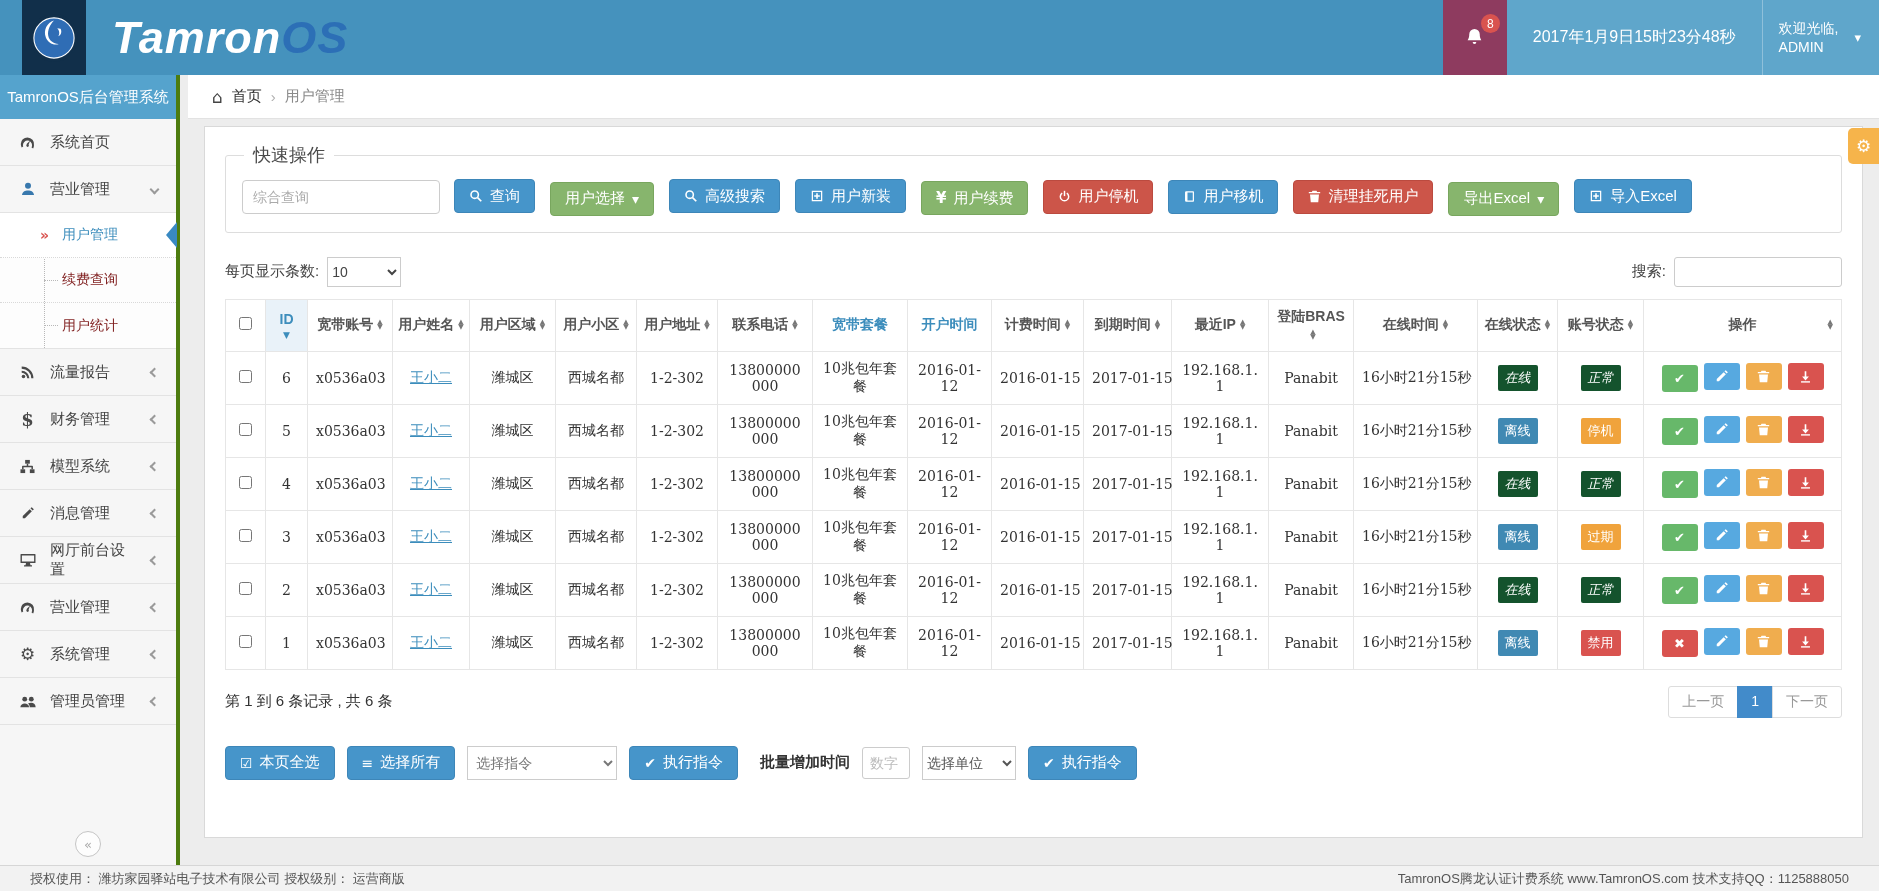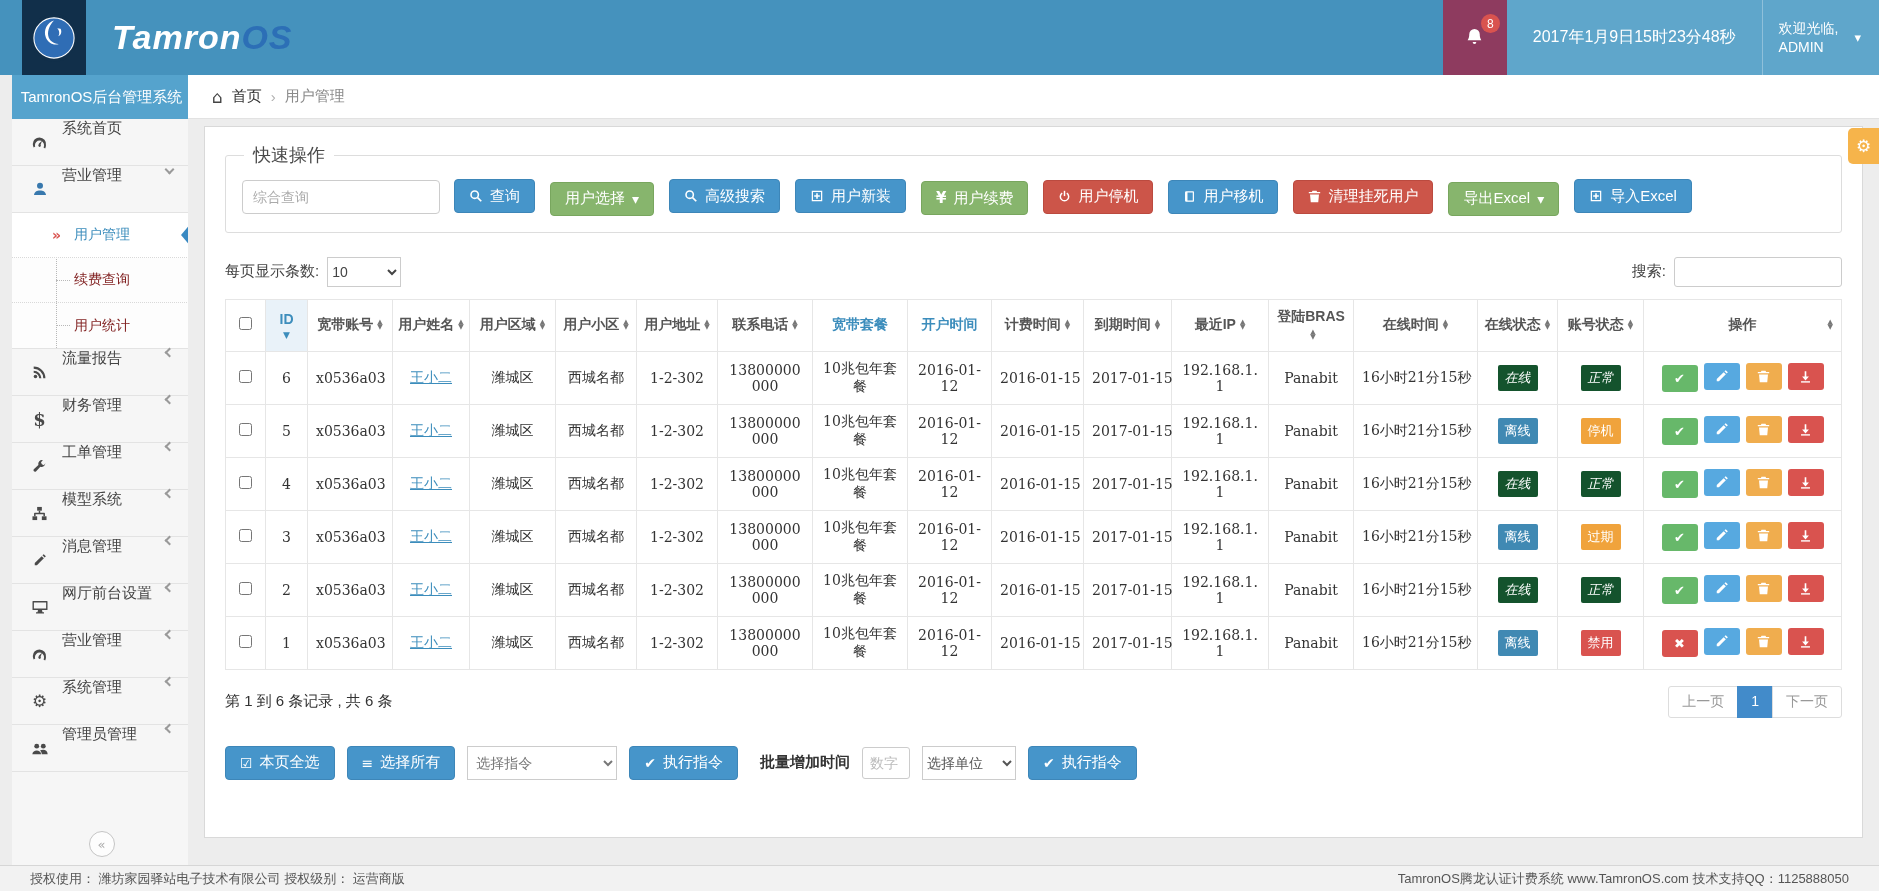--- a/index.html
+++ b/index.html
@@ -5,36 +5,36 @@
   * { box-sizing: border-box; margin: 0; padding: 0; }
   html,body { width:1879px; height:891px; overflow:hidden; }
   body { font-family:"Liberation Sans",sans-serif; background:#ededed; position:relative; }
   .uicon { font-family:"DejaVu Sans",sans-serif; font-style:normal; }
   .icn { display:inline-flex; align-items:center; justify-content:center; }
   .icn svg { display:block; }
 
   
   .navbar { position:absolute; top:0; left:0; right:0; height:75px; background:#4592bd; display:flex; align-items:stretch; }
   .emblem { width:64px; height:75px; margin-left:22px; background:#112f4a; display:flex; align-items:center; justify-content:center; }
-  .brand { display:flex; align-items:center; margin-left:26px; font-size:34px; font-weight:bold; font-style:italic; letter-spacing:1px; }
+  .brand { display:flex; align-items:center; margin-left:26px; font-size:45px; font-weight:bold; font-style:italic; letter-spacing:1px; }
   .brand .b1 { color:#ffffff; }
   .brand .b2 { color:#2c6fb6; }
   .nav-right { margin-left:auto; display:flex; align-items:stretch; }
   .bell-box { width:64px; background:#8e3b5f; display:flex; align-items:center; justify-content:center; position:relative; cursor:pointer; }
   .bell-box .icn { color:#fff; }
   .badge-count { position:absolute; top:14px; right:7px; width:19px; height:19px; border-radius:50%; background:#d9534f; color:#fff; font-size:12px; display:flex; align-items:center; justify-content:center; }
   .date-box { background:#5fa6cb; color:#fff; display:flex; align-items:center; padding:0 26px; font-size:16px; }
   .user-box { background:#5fa6cb; border-left:1px solid #8fc0da; color:#fff; display:flex; align-items:center; gap:16px; padding:0 18px 0 16px; cursor:pointer; }
   .welcome { font-size:14px; line-height:19px; }
   .user-box .caret { font-size:13px; }
 
   
-  .sidebar { position:absolute; top:75px; left:12px; bottom:26px; width:180px; background:#f6f6f6; border-right:1px solid #4d7c0f; }
+  .sidebar { position:absolute; top:75px; left:0; bottom:26px; width:180px; background:#f6f6f6; border-right:4px solid #4d7c0f; }
   .side-title { height:44px; background:#55a3cd; color:#fff; font-size:15px; display:flex; align-items:center; justify-content:center; }
-  .side-item { height:47px; display:flex; gap:13px; padding:0 14px 0 18px; font-size:15px; color:#444; border-bottom:1px solid #e3e3e3; cursor:pointer; }
+  .side-item { height:47px; display:flex; align-items:center; gap:13px; padding:0 14px 0 18px; font-size:15px; color:#444; border-bottom:1px solid #e3e3e3; cursor:pointer; }
   .side-item .icn { width:19px; color:#4a4a4a; }
   .side-item .icn.blue { color:#3878ad; }
   .side-item .dollar { font-weight:bold; font-size:18px; font-family:"DejaVu Serif",serif; }
   .side-item .gearch { font-size:17px; }
   .side-label { flex:1; }
   .chev { width:7px; height:7px; border-right:2px solid #9a9a9a; border-bottom:2px solid #9a9a9a; transform:rotate(135deg); margin-right:4px; }
   .chev.open { transform:rotate(45deg); }
   .submenu { position:relative; background:#fdfdfd; border-bottom:1px solid #e3e3e3; }
   .submenu::before { content:""; position:absolute; left:44px; top:0; bottom:0; border-left:1px dotted #b8b8b8; }
   .side-sub { height:45px; display:flex; align-items:center; padding-left:62px; font-size:14px; color:#7f1d1d; position:relative; cursor:pointer; border-bottom:1px dotted #d9d9d9; }
@@ -199,29 +199,20 @@
             <path d="M1.8 8.3a6 6 0 0 1 5.9 5.9h2.3A8.3 8.3 0 0 0 1.8 6z"></path>
             <path d="M1.8 4A10.2 10.2 0 0 1 12 14.2h2.3A12.5 12.5 0 0 0 1.8 1.7z"></path>
           </svg>
         </span>
         <span class="side-label">流量报告</span>
         <span class="chev"></span>
       </div>
       <div class="side-item">
         <span class="icn uicon dollar">$</span>
         <span class="side-label">财务管理</span>
-        <span class="chev"></span>
-      </div>
-      <div class="side-item">
-        <span class="icn">
-          <svg width="15" height="15" viewBox="0 0 16 16" fill="currentColor">
-            <path d="M14.2 4.6a4 4 0 0 1-5.3 3.7l-4.7 4.9a1.6 1.6 0 0 1-2.3-2.2l4.9-4.7a4 4 0 0 1 4.8-5l-2 2.1.9 2.3 2.3.9z"></path>
-          </svg>
-        </span>
-        <span class="side-label">工单管理</span>
         <span class="chev"></span>
       </div>
       <div class="side-item">
         <span class="icn">
           <svg width="15" height="15" viewBox="0 0 16 16" fill="currentColor">
             <rect x="5.5" y="1" width="5" height="4"></rect>
             <rect x="0.5" y="11" width="5" height="4"></rect>
             <rect x="10.5" y="11" width="5" height="4"></rect>
             <path d="M7.2 5h1.6v2.2H13a.8.8 0 0 1 .8.8V11h-1.6V8.8H3.8V11H2.2V8a.8.8 0 0 1 .8-.8h4.2z"></path>
           </svg>

